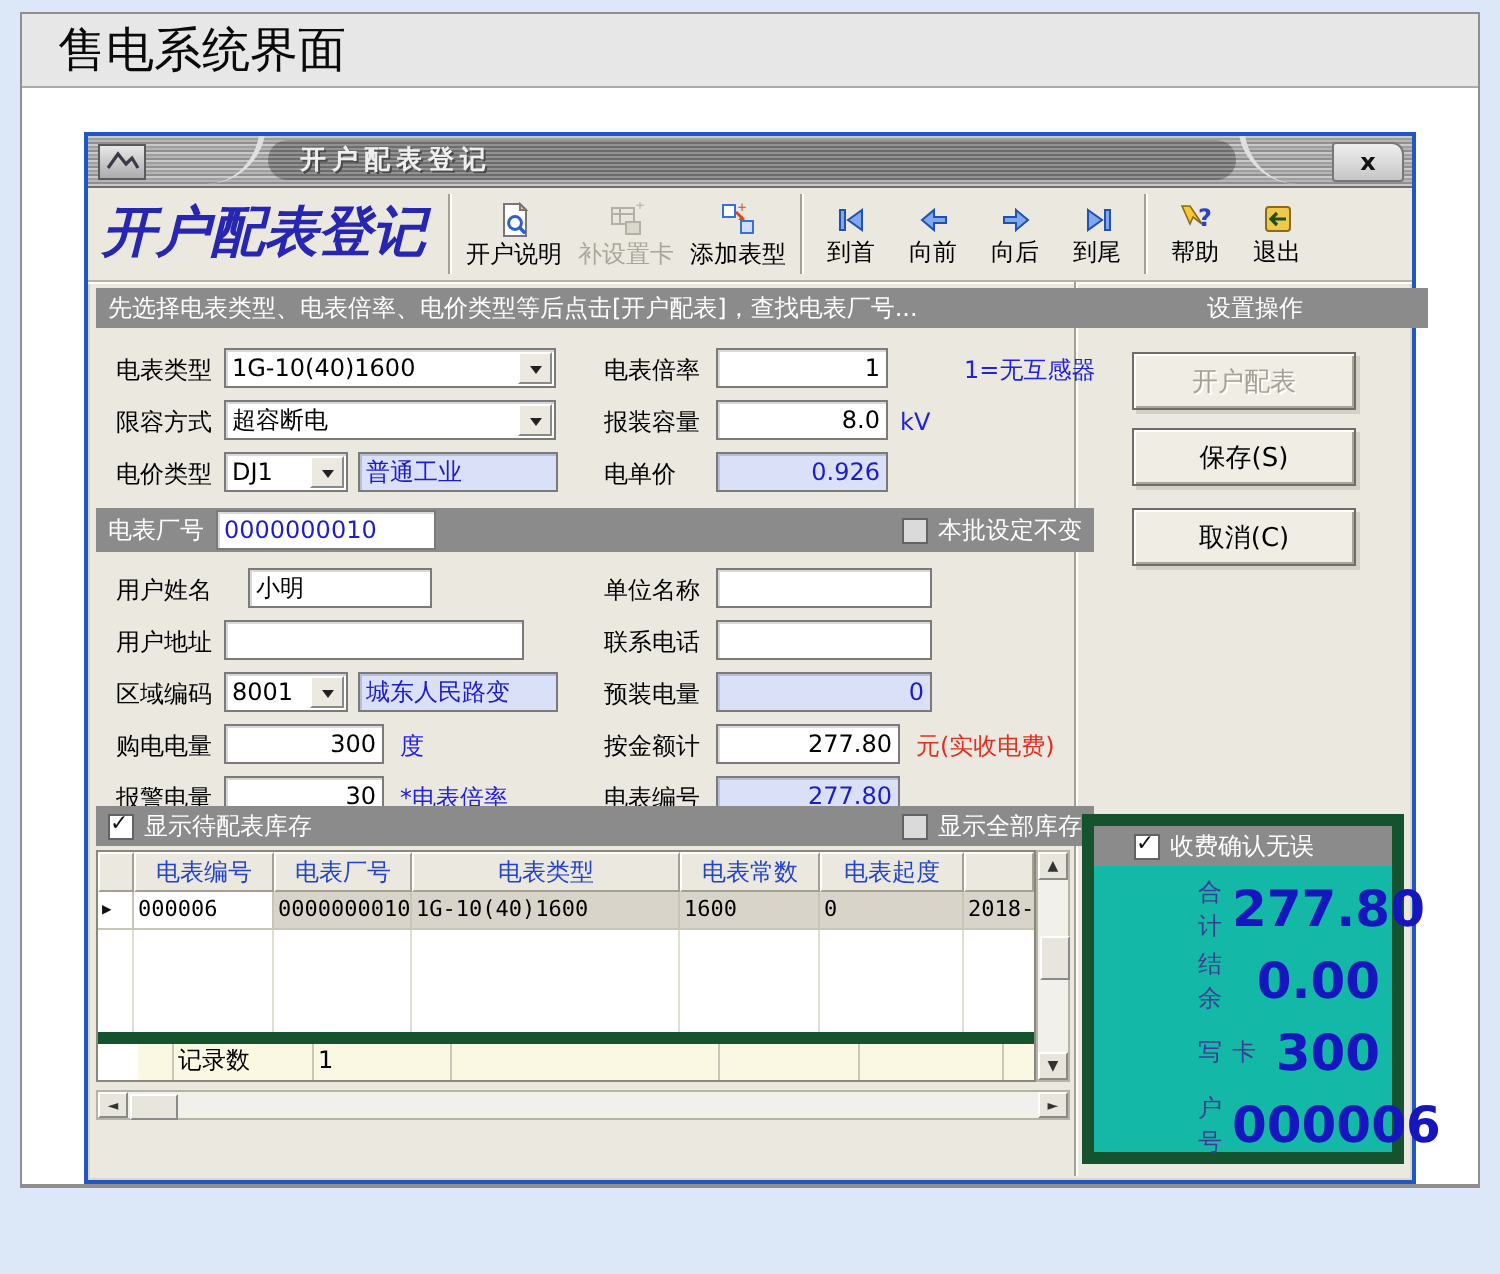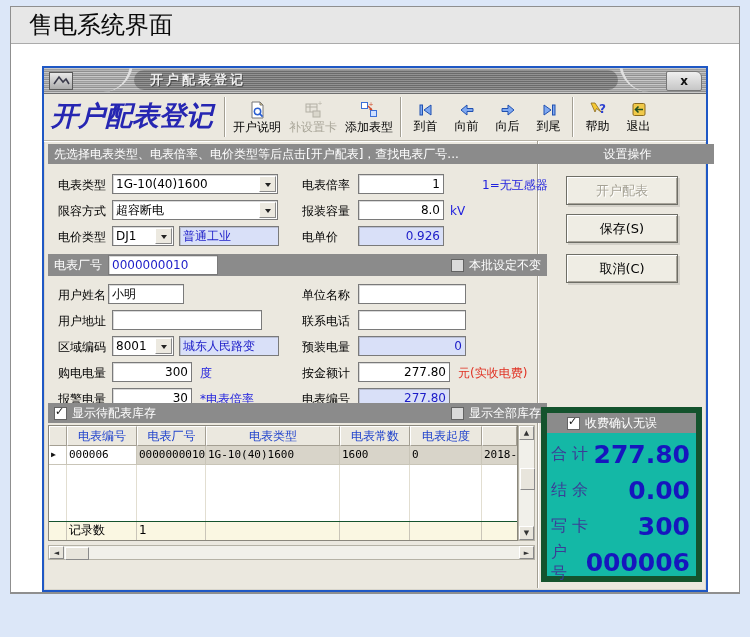--- a/index.html
+++ b/index.html
@@ -84,21 +84,21 @@
   .th{font:12px "DejaVu Sans",sans-serif;color:#2244CC;text-align:center;background:#EBE8DF;
       border-top:1px solid #fff;border-left:1px solid #fff;border-right:1px solid #A49F93;border-bottom:1px solid #A49F93;
       height:20px;line-height:18px;}
   .hd{height:20px;}
   .dr{height:18px;border-bottom:1px solid #C9C5B8;}
   .dcell{background:#D8D4C9;}
   .dcell.white{background:#fff;}
   .ra{text-align:left;}
   .filler{flex:1;}
   .fcell{border-right:1px solid #E2DED1;}
-  .frow{height:18px;border-top:1px solid #14532d;}
+  .frow{height:18px;border-top:6px solid #14532d;padding-left:20px;}
   .ft{background:#FAF7E2;font:12px "DejaVu Sans",sans-serif;line-height:17px;}
   .rec-arrow{color:#111;font-size:8px;line-height:17px;}
 
   
   .vsb{position:absolute;left:470px;top:281px;width:17px;height:116px;background:#F1F0EA;
        border:1px solid #B5B2A6;box-sizing:border-box;}
   .sbtn{width:15px;height:14px;background:#E8E5DC;border:1px solid #fff;border-right-color:#8A8A8A;border-bottom-color:#8A8A8A;
         display:flex;align-items:center;justify-content:center;font-size:7px;color:#333;box-sizing:border-box;}
   .vsb .sbtn{position:absolute;left:0;}
   .vsb .up{top:0;}
@@ -114,21 +114,21 @@
 
   
   .side-header{position:absolute;left:0;top:0;width:100%;height:20px;justify-content:center;}
   .btn3d{position:absolute;left:25px;width:110px;height:27px;background:#EFEDE4;border:1px solid #6E6E66;
          box-shadow:inset 1px 1px 0 #FFFFFF,inset -1px -1px 0 #A8A49A,2px 2px 0 rgba(0,0,0,0.10);
          font-size:13px;display:flex;align-items:center;justify-content:center;}
   .btn3d.disabled{color:#A5A295;text-shadow:1px 1px 0 #fff;}
   .side-bottom{position:absolute;left:0;top:263px;width:100%;height:175px;background:#14b8a6;border:6px solid #14532d;box-sizing:border-box;}
   .confirm-bar{height:20px;padding-left:20px;}
   .tot-row{position:absolute;left:4px;right:6px;height:33px;display:flex;align-items:center;justify-content:space-between;}
-  .tot-label{font-family:"DejaVu Serif",serif;font-size:16px;color:#3C3C96;letter-spacing:5px;}
+  .tot-label{font-family:"DejaVu Serif",serif;font-size:12px;color:#3C3C96;letter-spacing:5px;margin-left:48px;}
   .tot-value{font-size:25px;font-weight:bold;color:#1616BE;letter-spacing:0px;}
 </style>
 </head>
 <body>
 
 <div class="page">
   <div class="panel">
     <div class="panel-header">售电系统界面</div>
   </div>
 
@@ -284,21 +284,21 @@
           <span>电表厂号</span>
           <span class="field" style="position:static;width:110px;color:#1C1CC8;margin-left:6px;">0000000010</span>
           <span style="margin-left:auto;display:flex;align-items:center;">
             <span class="cb gray"></span>
             <span>本批设定不变</span>
           </span>
         </div>
 
         <div class="row" style="top:140px;">
           <span class="lbl" style="left:10px;">用户姓名</span>
-          <span class="field" style="left:60px;width:76px;">小明</span>
+          <span class="field" style="left:76px;width:92px;">小明</span>
           <span class="lbl" style="left:254px;">单位名称</span>
           <span class="field" style="left:310px;width:108px;"></span>
         </div>
 
         <div class="row" style="top:166px;">
           <span class="lbl" style="left:10px;">用户地址</span>
           <span class="field" style="left:64px;width:150px;"></span>
           <span class="lbl" style="left:254px;">联系电话</span>
           <span class="field" style="left:310px;width:108px;"></span>
         </div>

